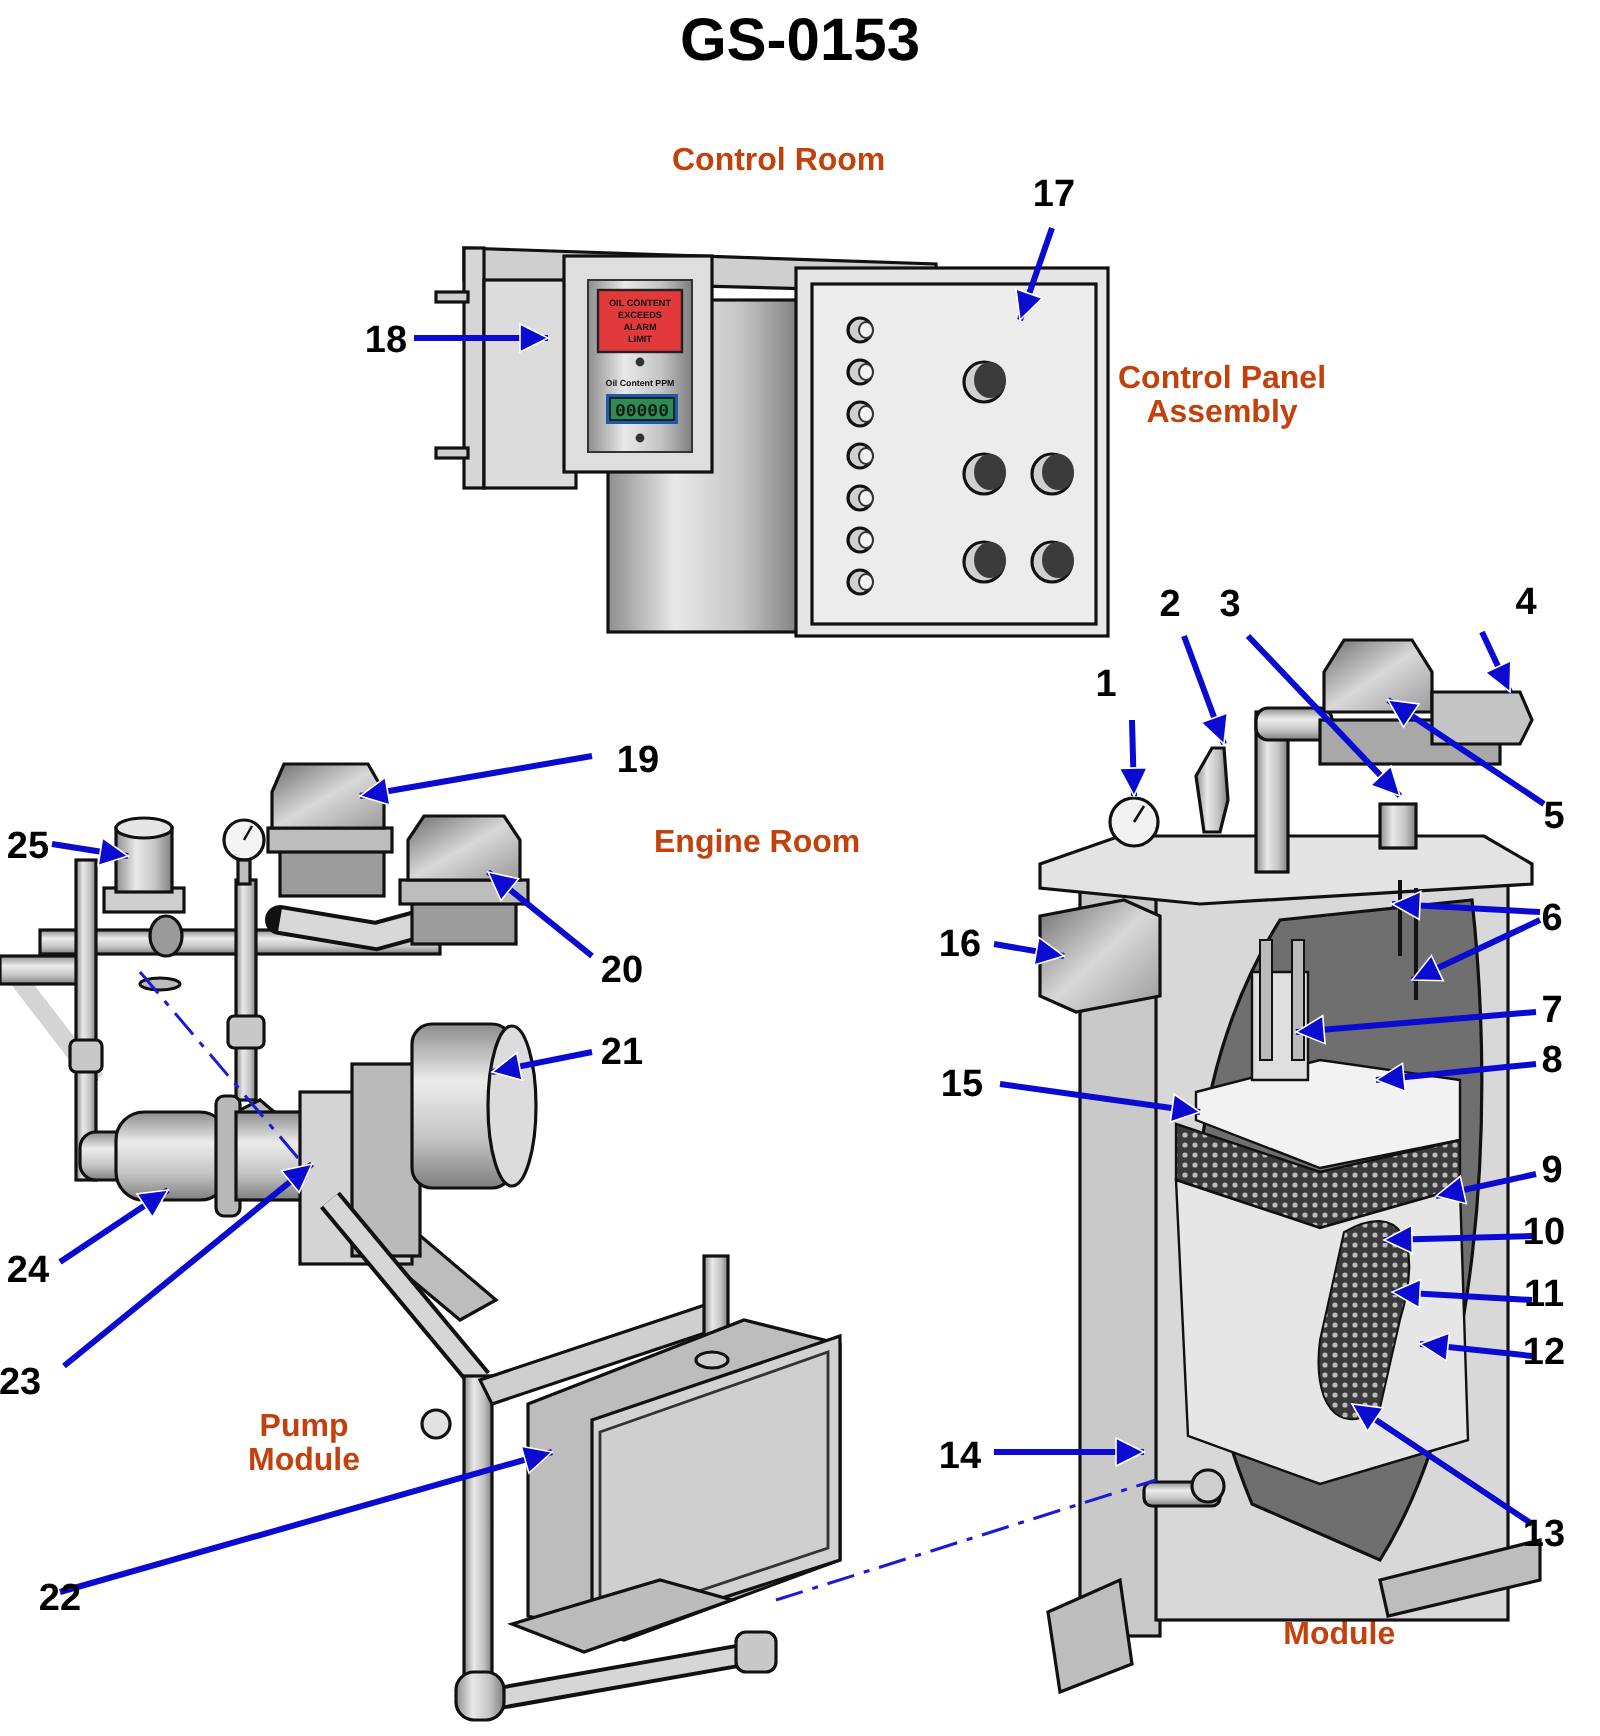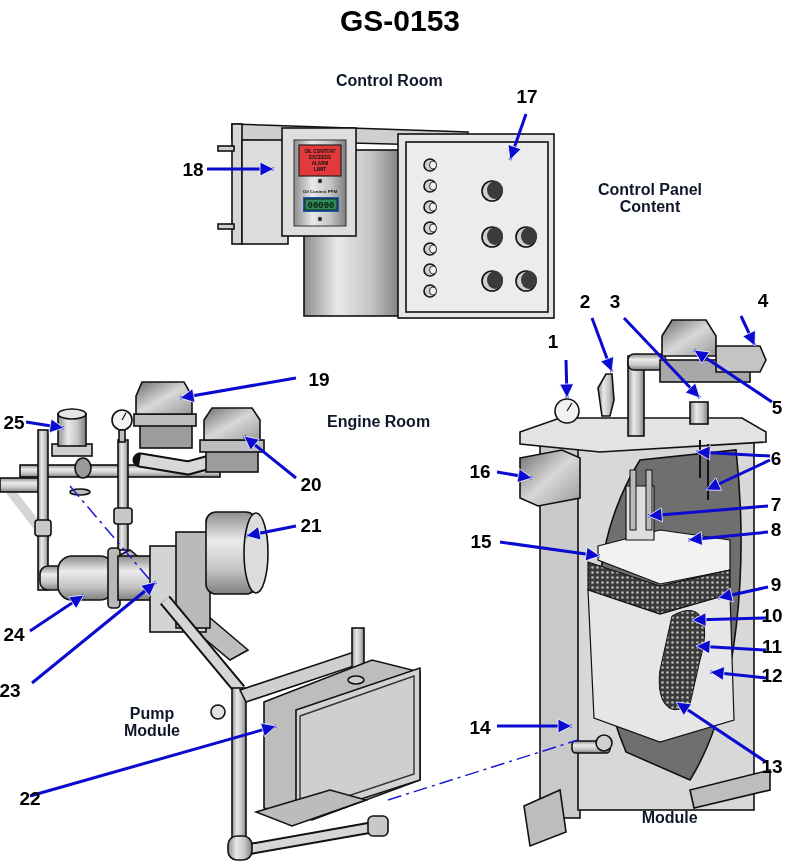--- a/index.html
+++ b/index.html
@@ -1,38 +1,38 @@
 <!DOCTYPE html>
 <html><head>
 <meta charset="utf-8">
 <style>
   html, body { margin:0; padding:0; background:#ffffff; }
   body { width:800px; height:868px; position:relative; overflow:hidden; font-family:"Liberation Sans", sans-serif; }
   #stage { position:absolute; left:0; top:0; width:800px; height:868px; }
   .title { position:absolute; left:0; width:800px; top:4px; text-align:center; font-weight:bold; font-size:30px; color:#000; }
-  .label { position:absolute; font-weight:bold; font-size:16px; color:#0f172a; text-align:center; line-height:17px; white-space:nowrap; }
+  .label { position:absolute; font-weight:bold; font-size:16px; color:#c2410c; text-align:center; line-height:17px; white-space:nowrap; }
   .callout { font-family:"Liberation Sans", sans-serif; font-weight:bold; font-size:19px; fill:#000; }
   .lead { stroke:#0a0ad0; stroke-width:3; fill:none; }
   .arrowhead { fill:#0a0ad0; stroke:#ffffff; stroke-width:0.8; }
   .flow { stroke:#1a1ad8; stroke-width:1.5; stroke-dasharray:14 5 3 5; fill:none; }
   .ol { stroke:#111; stroke-width:1.6; }
   .tiny { font-family:"Liberation Sans", sans-serif; font-weight:bold; fill:#111; }
 </style>
 </head>
 <body>
 
 <div id="stage">
 
   <div class="title">GS-0153</div>
 
   <div class="label" style="left:336px; top:72px;">Control Room</div>
   <div class="label" style="left:327px; top:413px;">Engine Room</div>
-  <div class="label" style="left:598px; top:181px;">
+  <div class="label" style="left:559px; top:181px;">
     <div>Control Panel</div>
-    <div>Content</div>
+    <div>Assembly</div>
   </div>
   <div class="label" style="left:76px; top:705px;margin-left:48px;">
     <div>Pump</div>
     <div>Module</div>
   </div>
   <div class="label" style="left:612px; top:792px;">
     <div>Separator Tank</div>
     <div>Module</div>
   </div>
 

